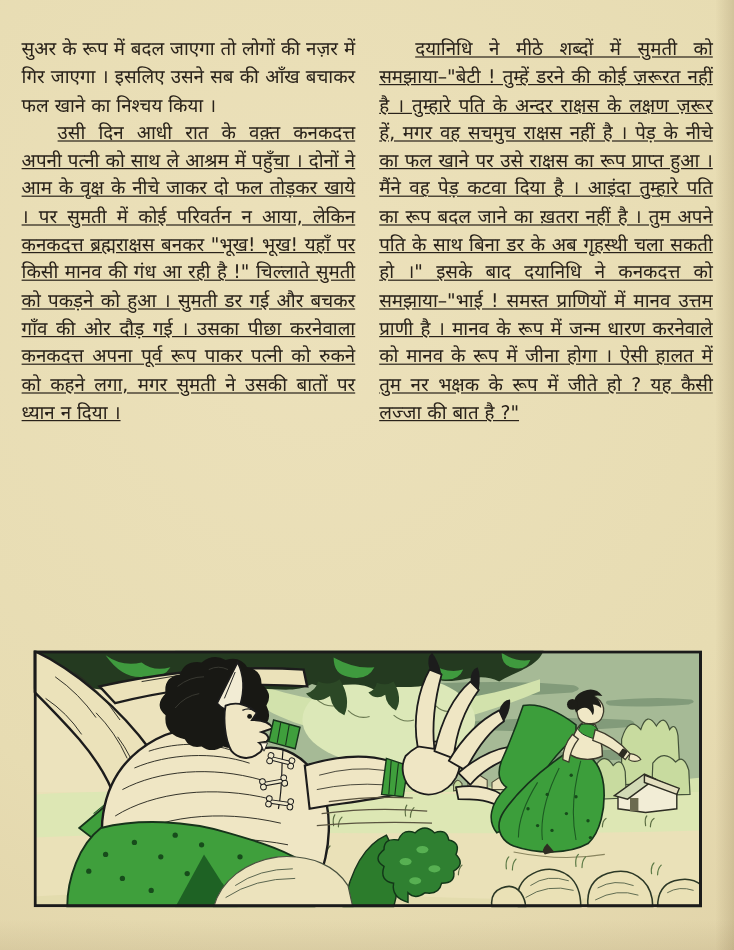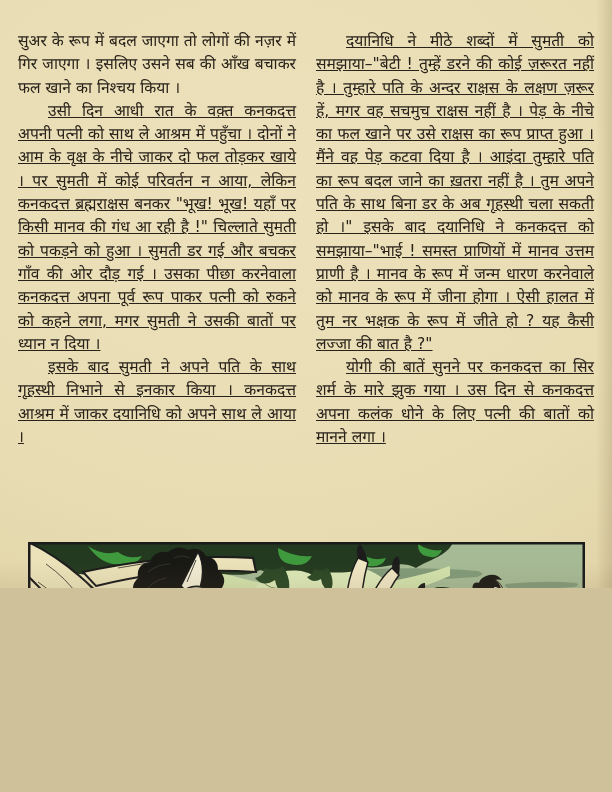--- a/index.html
+++ b/index.html
@@ -1,17 +1,17 @@
 <!DOCTYPE html>
 <html><head>
 <meta charset="utf-8">
 <style>
   html,body{margin:0;padding:0;background:#cfc29b;}
   .page{
-    position:relative;width:612px;height:588px;overflow:hidden;
+    position:relative;width:612px;height:792px;overflow:hidden;
     background:radial-gradient(120% 100% at 42% 32%, #ece1bb 0%, #e7dcb2 58%, #decfa4 100%);
     font-family:"DejaVu Sans","Liberation Sans",sans-serif;
   }
   .page::before{ 
     content:"";position:absolute;top:0;right:0;bottom:0;width:16px;
     background:linear-gradient(to right, rgba(0,0,0,0), rgba(118,94,56,.20));
     pointer-events:none;
   }
   .page::after{ 
     content:"";position:absolute;left:0;right:0;bottom:0;height:26px;
@@ -39,25 +39,23 @@
 </style>
 </head>
 <body>
 
 <div class="page">
 
   <div class="columns">
     <div class="col">
       <p class="para">सुअर के रूप में बदल जाएगा तो लोगों की नज़र में गिर जाएगा ।  इसलिए उसने सब की आँख बचाकर फल खाने का निश्चय किया ।</p>
       <p class="para indent">उसी दिन आधी रात के वक़्त कनकदत्त अपनी पत्नी को साथ ले आश्रम में पहुँचा ।  दोनों ने आम के वृक्ष के नीचे जाकर दो फल तोड़कर खाये ।  पर सुमती में कोई परिवर्तन न आया, लेकिन कनकदत्त ब्रह्मराक्षस बनकर "भूख! भूख! यहाँ पर किसी मानव की गंध आ रही है !" चिल्लाते सुमती को पकड़ने को हुआ ।  सुमती डर गई और बचकर गाँव की ओर दौड़ गई ।  उसका पीछा करनेवाला कनकदत्त अपना पूर्व रूप पाकर पत्नी को रुकने को कहने लगा, मगर सुमती ने उसकी बातों पर ध्यान न दिया ।</p>
-      <p class="para indent">इसके बाद सुमती ने अपने पति के साथ गृहस्थी निभाने से इनकार किया ।  कनकदत्त आश्रम में जाकर दयानिधि को अपने साथ ले आया ।</p>
     </div>
     <div class="col">
       <p class="para indent">दयानिधि ने मीठे शब्दों में सुमती को समझाया–"बेटी !  तुम्हें डरने की कोई ज़रूरत नहीं है ।  तुम्हारे पति के अन्दर राक्षस के लक्षण ज़रूर हें, मगर वह सचमुच राक्षस नहीं है ।  पेड़ के नीचे का फल खाने पर उसे राक्षस का रूप प्राप्त हुआ ।  मैंने वह पेड़ कटवा दिया है ।  आइंदा तुम्हारे पति का रूप बदल जाने का ख़तरा नहीं है ।  तुम अपने पति के साथ बिना डर के अब गृहस्थी चला सकती हो ।"  इसके बाद दयानिधि ने कनकदत्त को समझाया–"भाई !  समस्त प्राणियों में मानव उत्तम प्राणी है ।  मानव के रूप में जन्म धारण करनेवाले को मानव के रूप में जीना होगा ।  ऐसी हालत में तुम नर भक्षक के रूप में जीते हो ?  यह कैसी लज्जा की बात है ?"</p>
-      <p class="para indent">योगी की बातें सुनने पर कनकदत्त का सिर शर्म के मारे झुक गया ।  उस दिन से कनकदत्त अपना कलंक धोने के लिए पत्नी की बातों को मानने लगा ।</p>
     </div>
   </div>
 
   <div class="illustration">
     <svg viewBox="0 0 557 214" width="557" height="214" xmlns="http://www.w3.org/2000/svg">
 
       <rect width="557" height="214" fill="#ece3bd"></rect>
 
       <g>
         <path d="M118,0 H557 V112 C470,120 380,116 300,110 C235,105 185,82 158,56 C140,38 126,18 118,0 Z" fill="#a6ba96"></path>

